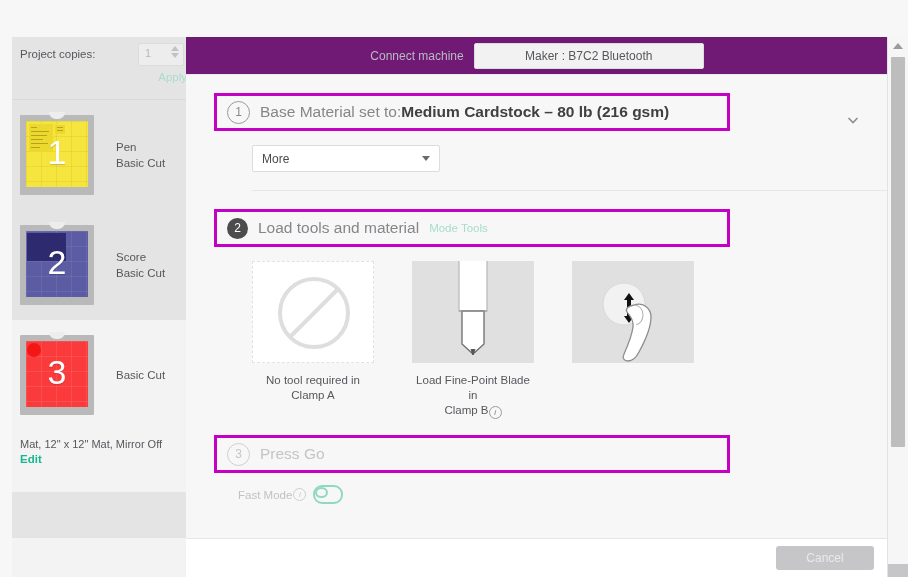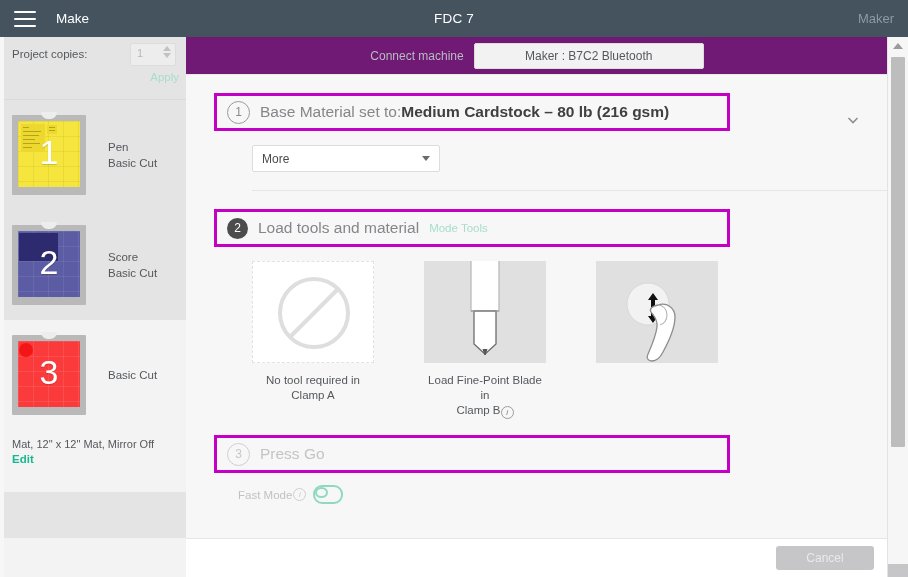--- a/index.html
+++ b/index.html
@@ -17,21 +17,21 @@
     background:#44535e;display:flex;align-items:center;
   }
   .hamburger{width:22px;height:16px;margin-left:14px;display:flex;flex-direction:column;justify-content:space-between;cursor:pointer;}
   .hamburger span{display:block;height:2px;background:#ffffff;border-radius:1px;}
   .topbar-title{margin-left:20px;color:#ffffff;font-size:13.5px;}
   .topbar-center{position:absolute;left:0;right:0;text-align:center;color:#ffffff;font-size:13.5px;letter-spacing:.2px;}
   .topbar-right{position:absolute;right:14px;color:#8d9aa3;font-size:13px;}
 
   
   .sidebar{
-    position:absolute;left:4px;top:37px;width:186px;height:540px;
+    position:absolute;left:12px;top:37px;width:186px;height:540px;
     background:#f3f3f4;border-right:1px solid #dcdcdd;overflow:hidden;
   }
   .copies-row{
     height:62px;background:#e4e4e5;border-bottom:1px solid #dadadb;
     position:relative;
   }
   .copies-label{position:absolute;left:8px;top:11px;font-size:11.5px;color:#55585b;}
   .stepper{
     position:absolute;left:126px;top:6px;width:44px;height:21px;
     background:#ededee;border:1px solid #dcdcdd;border-radius:2px;
@@ -114,21 +114,21 @@
   .pressure-label{font-size:11px;color:#55585b;margin-bottom:5px;}
   .select{
     width:188px;height:27px;background:#ffffff;border:1px solid #dcdcdd;border-radius:2px;
     display:flex;align-items:center;padding:0 9px;box-sizing:border-box;
     font-size:12px;color:#4a4a4a;justify-content:space-between;cursor:pointer;
   }
   .caret{width:0;height:0;border-left:4px solid transparent;border-right:4px solid transparent;border-top:5px solid #6b6b6c;}
 
   .divider{height:1px;background:#e6e6e7;margin:18px 14px 0 52px;width:816px;}
 
-  .tools{display:flex;margin:14px 0 0 52px;gap:50px;}
+  .tools{display:flex;margin:14px 0 0 52px;gap:38px;}
   .tool{width:122px;}
   .tool-img{width:122px;height:102px;box-sizing:border-box;}
   .tool-img.empty{background:#ffffff;border:1px dashed #e2e2e3;position:relative;}
   .tool-img.grey{background:#e0e0e1;position:relative;overflow:hidden;}
   .tool-cap{margin-top:10px;text-align:center;font-size:11.5px;color:#55585b;line-height:15px;}
   .info-i{display:inline-block;width:11px;height:11px;border:1px solid #9c9c9d;border-radius:50%;
     font-size:8px;line-height:11px;text-align:center;color:#7d7d7e;vertical-align:-1px;font-style:italic;}
 
   .fastmode{display:flex;align-items:center;margin:12px 0 0 38px;}
   .fm-label{font-size:11.5px;color:#c2c2c4;}
@@ -157,30 +157,20 @@
   .sb-up{top:6px;border-bottom:6px solid #9b9b9c;}
   .sb-dn{bottom:6px;border-top:6px solid #5d5d5e;}
   .sb-thumb{position:absolute;left:3px;top:20px;width:14px;height:390px;background:#bdbdbe;border-radius:1px;cursor:pointer;}
   .corner{position:absolute;right:0;bottom:-1px;width:20px;height:14px;background:#c6c6c8;}
 </style>
 </head>
 <body>
 
 <div class="app">
 
-  <div class="topbar">
-    <div class="hamburger">
-      <span></span>
-        <span></span>
-        <span></span>
-    </div>
-    <div class="topbar-title">Make</div>
-    <div class="topbar-center">FDC 7</div>
-    <div class="topbar-right">Maker</div>
-  </div>
 
   <div class="sidebar">
 
     <div class="copies-row">
       <div class="copies-label">Project copies:</div>
       <div class="stepper">
         <div class="stepper-val">1</div>
         <div class="stepper-arrows">
           <div class="arw up"></div>
           <div class="arw dn"></div>

